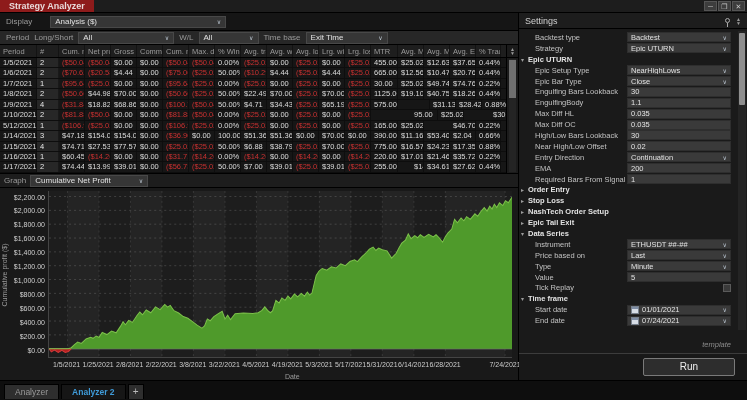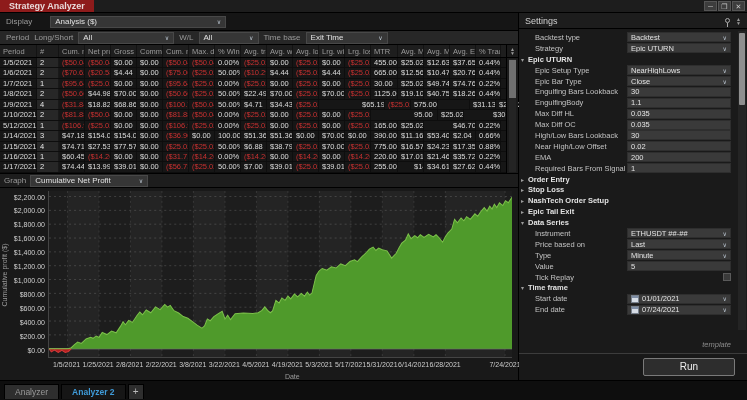--- a/index.html
+++ b/index.html
@@ -237,21 +237,21 @@
               <div class="cell neg" style="width: 26px;">($31.84)</div>
               <div class="cell" style="width: 26px;">$18.82</div>
               <div class="cell" style="width: 26px;">$68.86</div>
               <div class="cell" style="width: 26px;">$0.00</div>
               <div class="cell neg" style="width: 26px;">($100.74)</div>
               <div class="cell neg" style="width: 26px;">($50.04)</div>
               <div class="cell" style="width: 26px;">50.00%</div>
               <div class="cell" style="width: 26px;">$4.71</div>
               <div class="cell" style="width: 26px;">$34.43</div>
               <div class="cell neg" style="width: 26px;">($25.02)</div>
-              <div class="cell" style="width: 26px; margin-left: 40px;">$65.19</div>
+              <div class="cell" style="width: 26px;">$65.19</div>
               <div class="cell neg" style="width: 26px;">($25.02)</div>
               <div class="cell" style="width: 27px;">575.00</div>
               <div class="cell" style="width: 26px; padding-left: 31px;">$18.71</div>
               <div class="cell" style="width: 26px;">$31.13</div>
               <div class="cell" style="width: 26px;">$28.42</div>
               <div class="cell" style="width: 25px;">0.88%</div>
             </div>
             <div class="trow">
               <div class="cell" style="width: 37px;">1/10/2021</div>
               <div class="cell numcol" style="width: 22px;">2</div>
@@ -551,20 +551,27 @@
               <span>30</span>
             </div>
           </div>
           <div class="prop-row">
             <span class="prop-label">Near High/Low Offset</span>
             <div class="prop-field">
               <span>0.02</span>
             </div>
           </div>
           <div class="prop-row">
+            <span class="prop-label">Entry Direction</span>
+            <div class="prop-field">
+              <span>Continuation</span>
+              <span class="dd-chev">∨</span>
+            </div>
+          </div>
+          <div class="prop-row">
             <span class="prop-label">EMA</span>
             <div class="prop-field">
               <span>200</span>
             </div>
           </div>
           <div class="prop-row">
             <span class="prop-label">Required Bars From Signal</span>
             <div class="prop-field">
               <span>1</span>
             </div>

